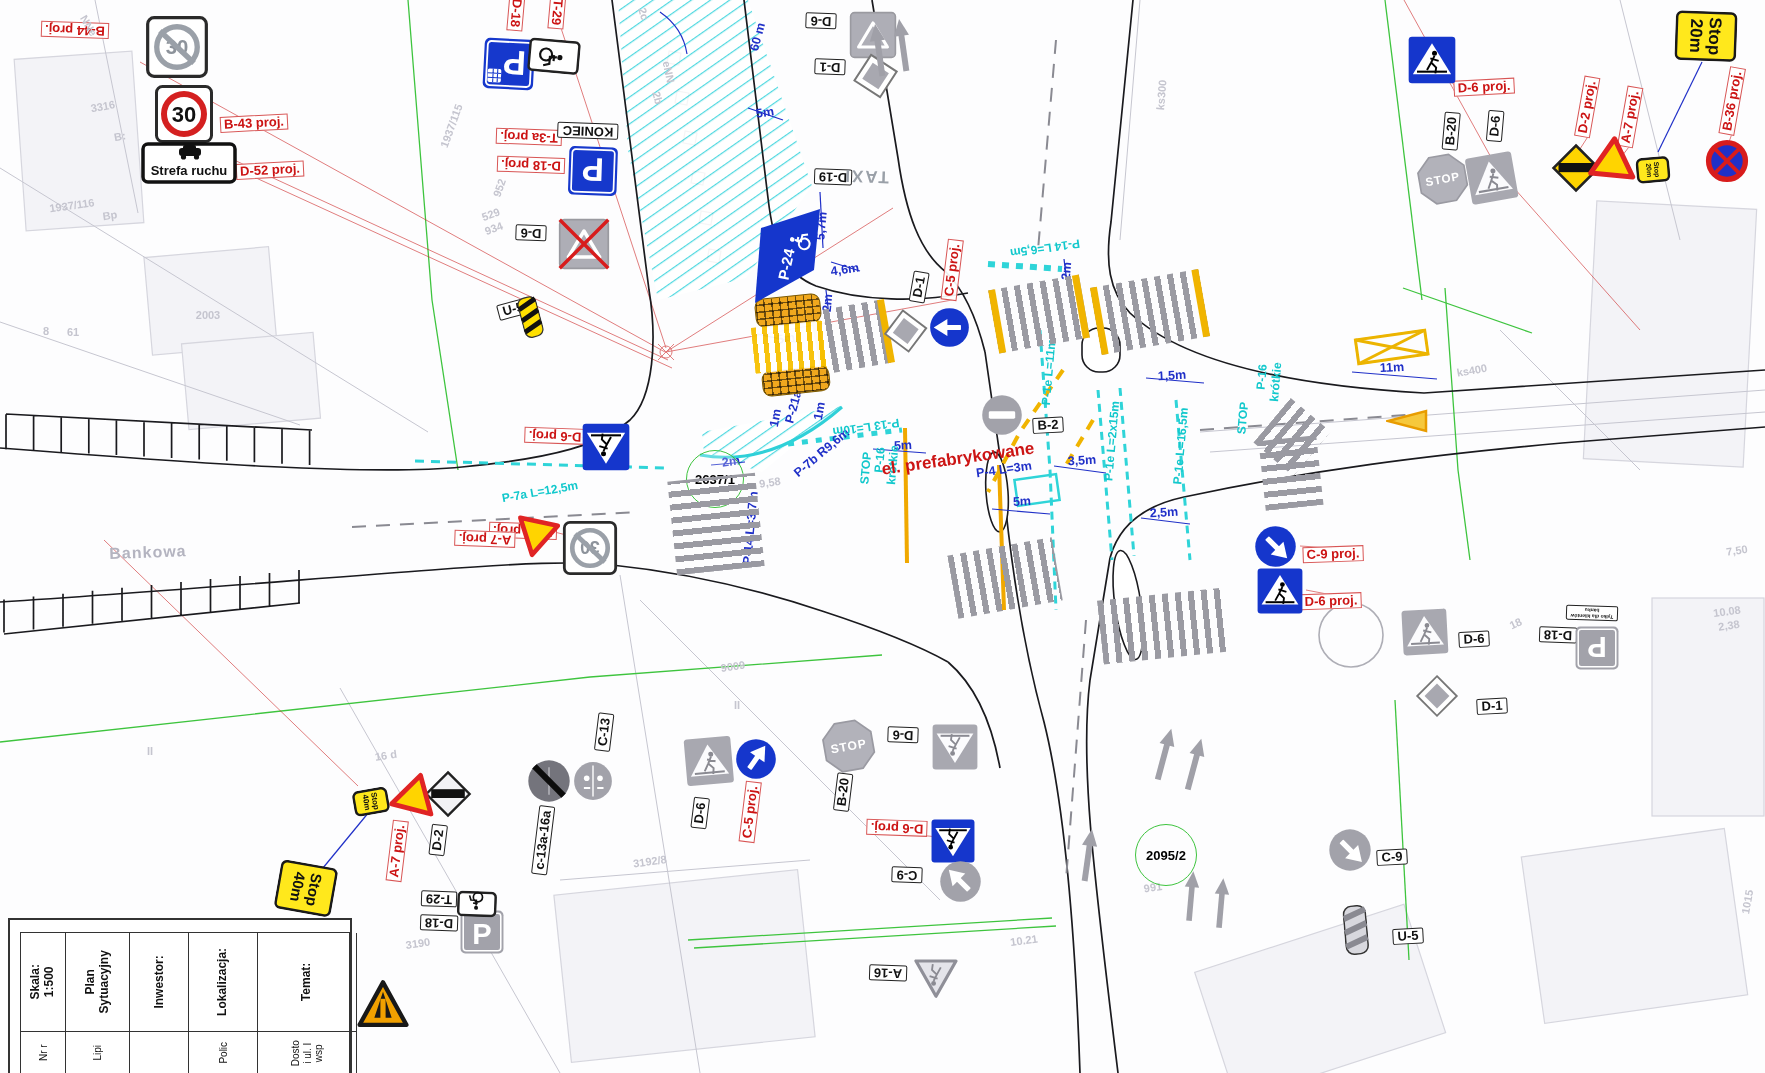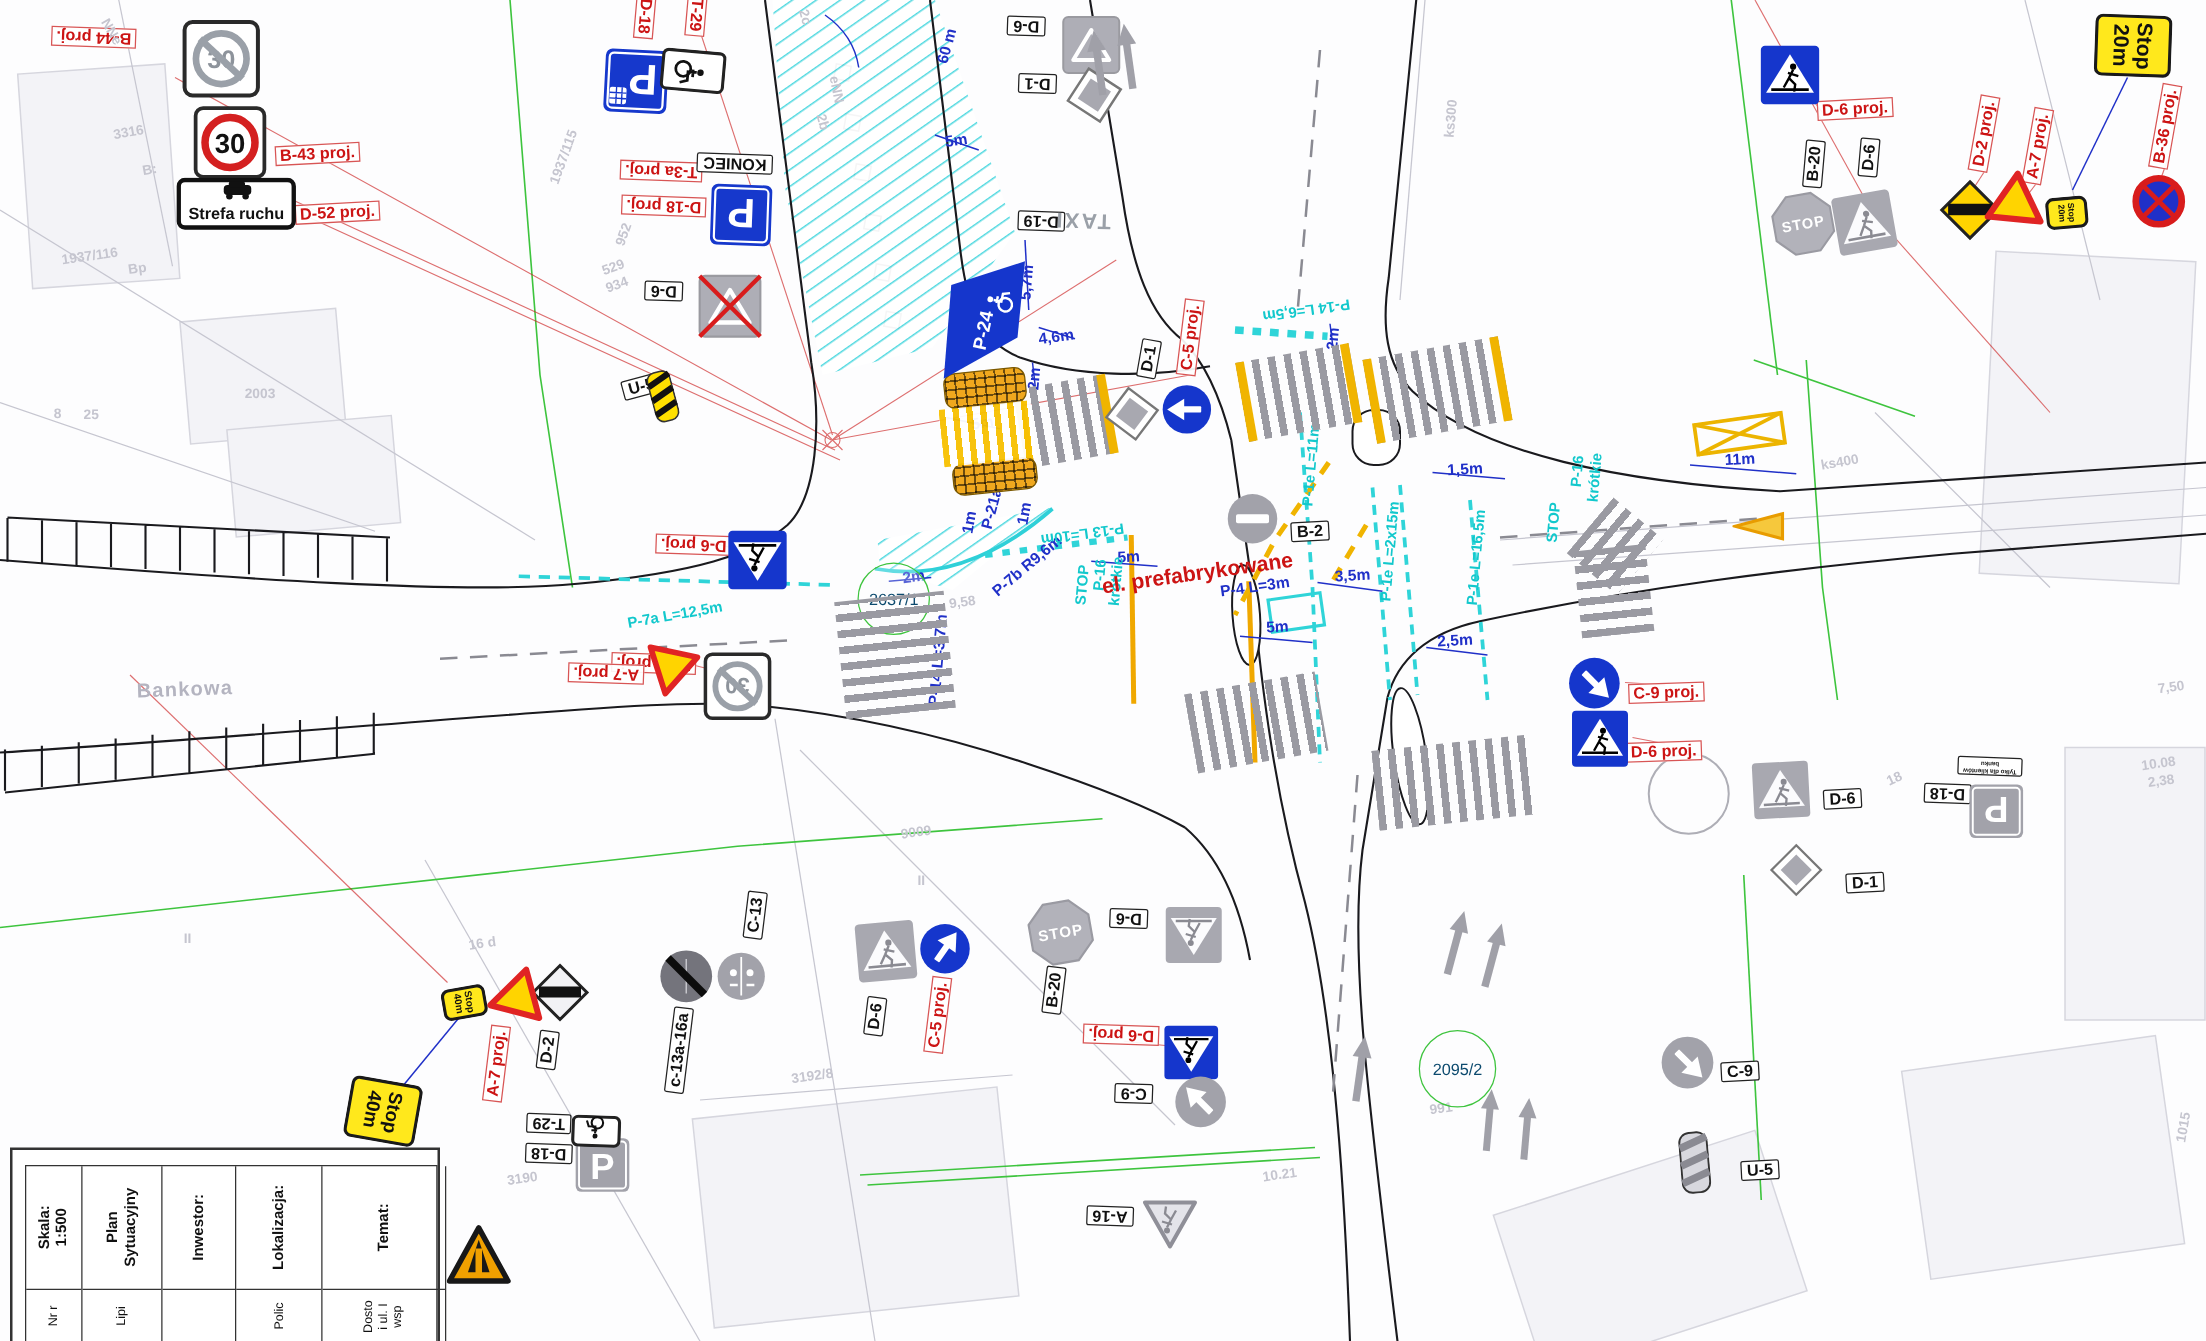--- a/index.html
+++ b/index.html
@@ -11,22 +11,22 @@
              font-weight:bold;font-size:13px;padding:0 3px;}
   .plate{color:#111;border:1.6px solid #222;background:#fff;font-weight:bold;font-size:13px;
          padding:0 4px;border-radius:2px;}
   .plate.taxi{border:none;background:none;color:#9aa0a8;font-size:17px;letter-spacing:2px;}
   .plate.tiny{font-size:5px;padding:1px 2px;max-width:46px;white-space:normal;text-align:center;line-height:1.1;}
   .dim{color:#2030c8;font-weight:bold;font-size:12.5px;}
   .cy{color:#12c8cc;font-weight:bold;font-size:12px;}
   .redtext{color:#cc1414;font-weight:bold;}
   .faint{color:#c5c5cf;font-weight:bold;font-size:11px;}
   .street{color:#b4b4c0;font-size:16px;font-weight:bold;letter-spacing:1px;}
-  .parcel{position:absolute;border:1.6px solid #3ec43e;border-radius:50%;color:#0c4a6e;
-          font-weight:normal;font-size:13px;display:flex;align-items:center;justify-content:center;
+  .parcel{position:absolute;border:1.6px solid #3ec43e;border-radius:50%;color:#000000;
+          font-weight:bold;font-size:13px;display:flex;align-items:center;justify-content:center;
           background:rgba(255,255,255,.25);}
   .sign{position:absolute;transform-origin:center;}
   .zeb{position:absolute;transform-origin:center;}
   .tact{position:absolute;border-radius:9px;border:1px solid #7a5800;}
   .yhatch{position:absolute;}
   
   #tblock{position:absolute;left:8px;top:918px;width:340px;height:155px;background:#fff;
           border:2px solid #333;}
   #tblock .inner{position:absolute;left:10px;top:12px;right:0;bottom:0;border:1.5px solid #333;
                  display:flex;}
@@ -324,21 +324,21 @@
     <div class="lbl cy" style="left: 880px; top: 460px; transform: translate(-50%, -50%) rotate(-85deg);">P-16</div>
     <div class="lbl cy" style="left: 893px; top: 465px; transform: translate(-50%, -50%) rotate(-85deg);">krótkie</div>
     <div class="lbl redtext" style="left: 958px; top: 459px; transform: translate(-50%, -50%) rotate(-8deg); font-size: 17px;">el. prefabrykowane</div>
     <div class="lbl faint" style="left: 88px; top: 26px; transform: translate(-50%, -50%) rotate(60deg);">NNe</div>
     <div class="lbl faint" style="left: 103px; top: 107px; transform: translate(-50%, -50%) rotate(-10deg);">3316</div>
     <div class="lbl faint" style="left: 120px; top: 137px; transform: translate(-50%, -50%) rotate(-10deg);">B:</div>
     <div class="lbl faint" style="left: 72px; top: 206px; transform: translate(-50%, -50%) rotate(-8deg);">1937/116</div>
     <div class="lbl faint" style="left: 110px; top: 216px; transform: translate(-50%, -50%) rotate(-8deg);">Bp</div>
     <div class="lbl faint" style="left: 208px; top: 316px; transform: translate(-50%, -50%) rotate(0deg);">2003</div>
     <div class="lbl faint" style="left: 46px; top: 332px; transform: translate(-50%, -50%) rotate(0deg);">8</div>
-    <div class="lbl faint" style="left: 73px; top: 333px; transform: translate(-50%, -50%) rotate(0deg);">25</div>
+    <div class="lbl faint" style="left: 73px; top: 333px; transform: translate(-50%, -50%) rotate(0deg);">61</div>
     <div class="lbl faint" style="left: 452px; top: 126px; transform: translate(-50%, -50%) rotate(-70deg);">1937/115</div>
     <div class="lbl faint" style="left: 500px; top: 188px; transform: translate(-50%, -50%) rotate(-70deg);">952</div>
     <div class="lbl faint" style="left: 491px; top: 215px; transform: translate(-50%, -50%) rotate(-20deg);">529</div>
     <div class="lbl faint" style="left: 494px; top: 229px; transform: translate(-50%, -50%) rotate(-20deg);">934</div>
     <div class="lbl faint" style="left: 643px; top: 14px; transform: translate(-50%, -50%) rotate(75deg);">2c</div>
     <div class="lbl faint" style="left: 668px; top: 72px; transform: translate(-50%, -50%) rotate(78deg);">eNN</div>
     <div class="lbl faint" style="left: 657px; top: 98px; transform: translate(-50%, -50%) rotate(75deg);">2b</div>
     <div class="lbl faint" style="left: 1162px; top: 95px; transform: translate(-50%, -50%) rotate(-85deg);">ks300</div>
     <div class="lbl faint" style="left: 1472px; top: 371px; transform: translate(-50%, -50%) rotate(-10deg);">ks400</div>
     <div class="lbl faint" style="left: 733px; top: 667px; transform: translate(-50%, -50%) rotate(-8deg);">9009</div>

